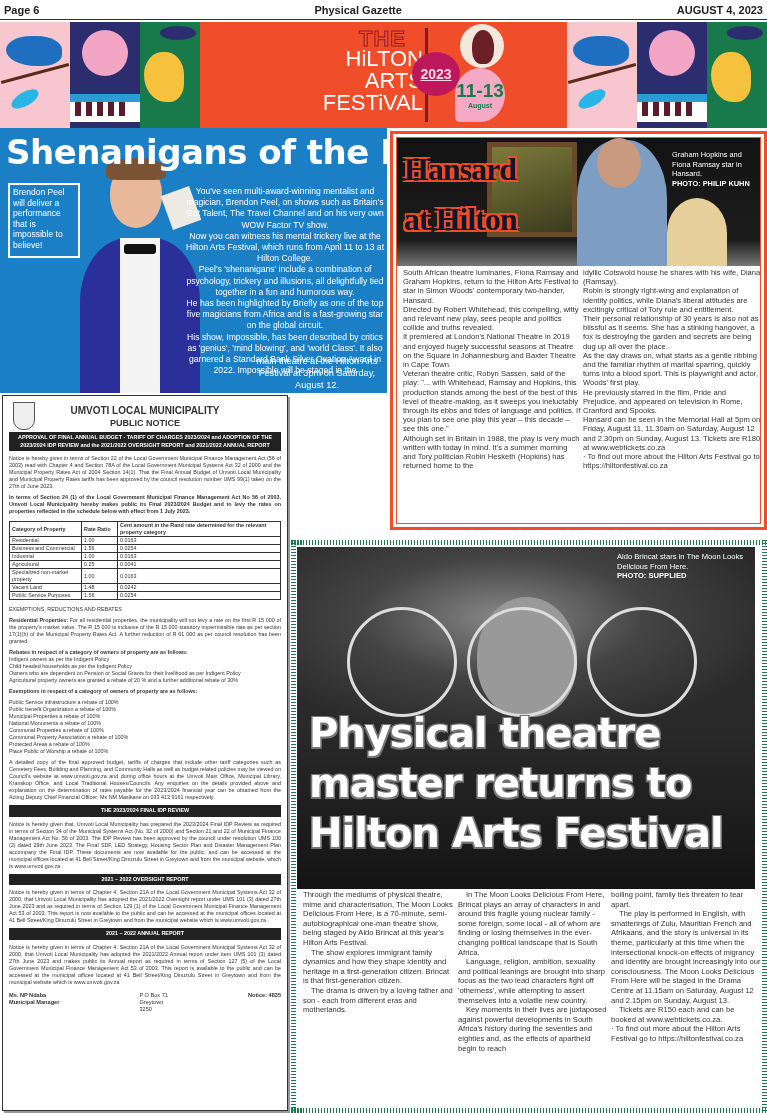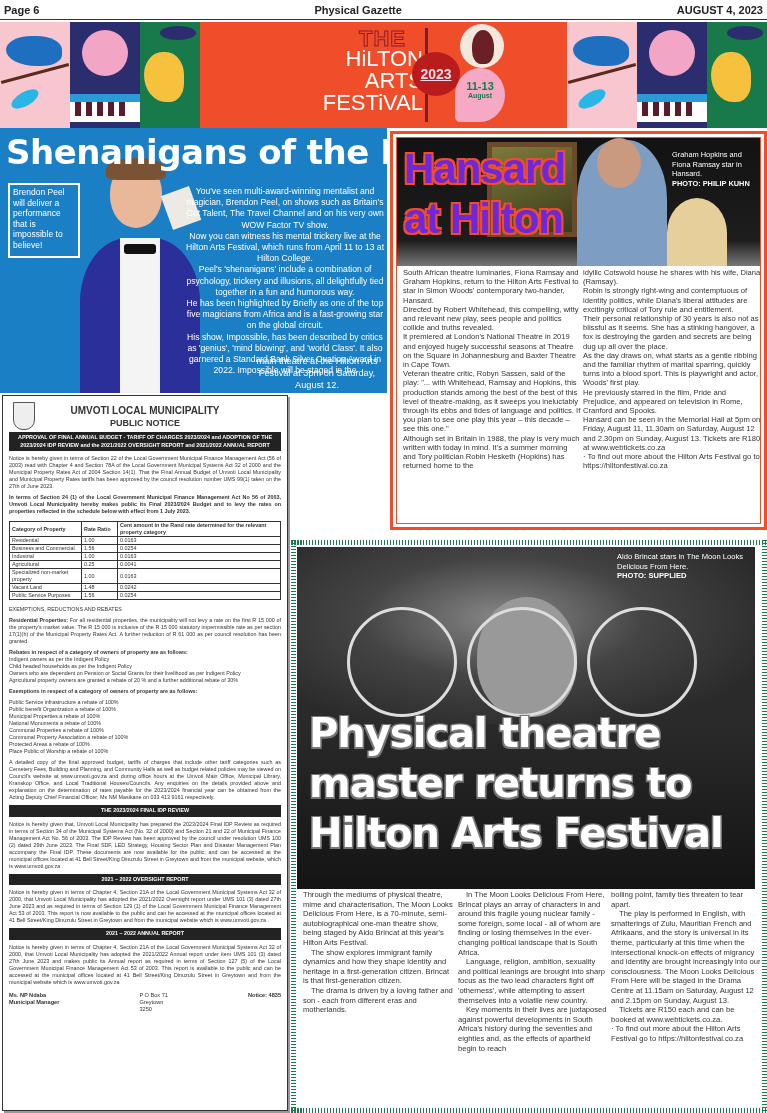--- a/index.html
+++ b/index.html
@@ -14,25 +14,25 @@
 .deco .c2{width:70px;height:100%;background:#2b2d6e;position:relative}
 .deco .c3{width:60px;height:100%;background:#187a4b;position:relative}
 .bird{position:absolute;border-radius:50% 50% 40% 60%}
 .flower{position:absolute;left:12px;top:8px;width:46px;height:46px;border-radius:50%;background:#f3a5c5}
 .keys{position:absolute;left:0;bottom:6px;width:70px;height:28px;background:#fff;border-top:8px solid #2a9bd8}
 .keys i{display:inline-block;width:6px;height:14px;background:#5a1c2a;margin-left:5px}
 .logo-mid{position:absolute;left:295px;top:0;width:180px;height:106px}
 .t-the{position:absolute;left:64px;top:4px;font-size:22px;font-weight:bold;color:#f04e2a;-webkit-text-stroke:1px #8a1c2e;letter-spacing:1px}
 .t-main{position:absolute;right:52px;text-align:right;color:#fff;font-weight:normal;font-size:22px;line-height:22px;top:26px}
 .vbar{position:absolute;left:130px;top:6px;width:3px;height:94px;background:#7a1e2b}
-.badge23{position:absolute;left:412px;top:30px;width:48px;height:44px;border-radius:50%;background:#b91c1c;color:#f3d7e6;font-weight:bold;font-size:14px;display:flex;align-items:center;justify-content:center;text-decoration:underline}
+.badge23{position:absolute;left:412px;top:30px;width:48px;height:44px;border-radius:50%;background:#be185d;color:#f3d7e6;font-weight:bold;font-size:14px;display:flex;align-items:center;justify-content:center;text-decoration:underline}
 .head-circ{position:absolute;left:460px;top:2px;width:44px;height:44px;border-radius:50%;background:#f2e8de}
 .head-circ:after{content:"";position:absolute;left:12px;top:6px;width:22px;height:34px;border-radius:50% 50% 40% 40%;background:#6b1f26}
 .bubble{position:absolute;left:455px;top:46px;width:50px;height:54px;border-radius:50% 50% 50% 10%;background:#f5a9c5;color:#187a4b;font-weight:bold;text-align:center;padding-top:12px}
-.bubble b{display:block;font-size:11px}
+.bubble b{display:block;font-size:19px}
 .bubble small{display:block;font-size:7px}
 
 #blue{left:0;top:128px;width:387px;height:265px;background:#1b7fc6;overflow:hidden}
 #blue h1{position:absolute;left:6px;top:4px;font-size:34px;font-weight:900;color:#fff;letter-spacing:-0.5px;font-family:"DejaVu Sans",sans-serif;white-space:nowrap;z-index:2}
 .person{position:absolute;left:80px;top:30px;width:120px;height:240px}
 .face{position:absolute;left:30px;top:6px;width:52px;height:64px;border-radius:45% 45% 50% 50%;background:#e9b79a}
 .hair{position:absolute;left:26px;top:0;width:60px;height:22px;border-radius:50% 50% 20% 20%;background:#7a5234}
 .jacket{position:absolute;left:0;top:80px;width:120px;height:160px;background:#2a2f9a;border-radius:40% 40% 0 0}
 .shirt{position:absolute;left:40px;top:80px;width:40px;height:160px;background:#f4f4f4}
 .bow{position:absolute;left:44px;top:86px;width:32px;height:10px;background:#111;border-radius:3px}
@@ -54,21 +54,21 @@
 .sig{display:flex;justify-content:space-between;margin-top:6px;font-size:5.6px}
 .sig b{font-weight:bold}
 
 #hansard{left:390px;top:131px;width:377px;height:399px;border:3px solid #f04e2a;padding:3px}
 .h-inner{position:relative;width:100%;height:100%;border:1.5px solid #f04e2a}
 .h-photo{position:absolute;left:0;top:0;width:100%;height:128px;background:linear-gradient(180deg,#121212 0%,#1d1d1d 80%,#777 100%);overflow:hidden}
 .frame{position:absolute;left:90px;top:4px;width:90px;height:95px;border:5px solid #6b4a2a;background:linear-gradient(160deg,#7d7a3a,#3a3b1d)}
 .man{position:absolute;left:180px;top:2px;width:90px;height:130px;background:#7d9ec2;border-radius:45% 45% 0 0}
 .manhead{position:absolute;left:200px;top:0;width:44px;height:50px;border-radius:50%;background:#c99a7f}
 .woman{position:absolute;left:270px;top:60px;width:60px;height:70px;border-radius:50% 50% 0 0;background:#e6cf9b}
-.hh1{position:absolute;left:7px;top:6px;font-size:42px;font-weight:900;color:#6d28d9;font-family:Liberation Sans, sans-serif;line-height:50px;letter-spacing:-1px;text-shadow:-2px -2px 0 #f04e2a,2px -2px 0 #f04e2a,-2px 2px 0 #f04e2a,2px 2px 0 #f04e2a}
+.hh1{position:absolute;left:7px;top:6px;font-size:32px;font-weight:900;color:#0f172a;font-family:Liberation Serif, serif;line-height:50px;letter-spacing:-1px;text-shadow:-2px -2px 0 #f04e2a,2px -2px 0 #f04e2a,-2px 2px 0 #f04e2a,2px 2px 0 #f04e2a}
 .h-cap{position:absolute;left:275px;top:12px;color:#fff;font-size:7.4px;line-height:9.5px;width:90px}
 .h-cap b{font-weight:bold}
 .hcol{position:absolute;top:130px;width:178px;font-size:7.6px;line-height:9.2px;color:#333;font-family:"Liberation Sans Narrow","Liberation Sans",sans-serif}
 .hcol p{text-indent:0}
 .ind{text-indent:8px}
 
 #phys{left:291px;top:540px;width:476px;height:573px}
 .dash-h{position:absolute;left:0;height:5px;width:100%;background:repeating-linear-gradient(90deg,#187a4b 0 1.5px,transparent 1.5px 3px)}
 .dash-v{position:absolute;top:0;width:5px;height:100%;background:repeating-linear-gradient(180deg,#187a4b 0 1.5px,transparent 1.5px 3px)}
 .p-photo{position:absolute;left:6px;top:7px;width:458px;height:177px;background:radial-gradient(ellipse at 45% 40%,#888 0%,#444 40%,#2a2a2a 80%);overflow:hidden}
@@ -264,21 +264,21 @@
     </div>
     <div class="hcol" style="left:6px">
       <p>South African theatre luminaries, Fiona Ramsay and Graham Hopkins, return to the Hilton Arts Festival to star in Simon Woods' contemporary two-hander, Hansard.</p>
       <p class="ind">Directed by Robert Whitehead, this compelling, witty and relevant new play, sees people and politics collide and truths revealed.</p>
       <p class="ind">It premiered at London's National Theatre in 2019 and enjoyed hugely successful seasons at Theatre on the Square in Johannesburg and Baxter Theatre in Cape Town.</p>
       <p class="ind">Veteran theatre critic, Robyn Sassen, said of the play: "... with Whitehead, Ramsay and Hopkins, this production stands among the best of the best of this level of theatre-making, as it sweeps you ineluctably through its ebbs and tides of language and politics. If you plan to see one play this year – this decade – see this one."</p>
       <p class="ind">Although set in Britain in 1988, the play is very much written with today in mind. It's a summer morning and Tory politician Robin Hesketh (Hopkins) has returned home to the</p>
     </div>
     <div class="hcol" style="left:186px">
       <p>idyllic Cotswold house he shares with his wife, Diana (Ramsay).</p>
-      <p class="ind">Robin is strongly right-wing and contemptuous of identity politics, while Diana's liberal attitudes are excitingly critical of Tory rule and entitlement.</p>
+      <p class="ind">Robin is strongly right-wing and explanation of identity politics, while Diana's liberal attitudes are excitingly critical of Tory rule and entitlement.</p>
       <p>Their personal relationship of 30 years is also not as blissful as it seems. She has a stinking hangover, a fox is destroying the garden and secrets are being dug up all over the place.</p>
       <p>As the day draws on, what starts as a gentle ribbing and the familiar rhythm of marital sparring, quickly turns into a blood sport. This is playwright and actor, Woods' first play.</p>
       <p>He previously starred in the film, Pride and Prejudice, and appeared on television in Rome, Cranford and Spooks.</p>
       <p>Hansard can be seen in the Memorial Hall at 5pm on Friday, August 11, 11.30am on Saturday, August 12 and 2.30pm on Sunday, August 13. Tickets are R180 at www.webtickets.co.za</p>
       <p class="ind">· To find out more about the Hilton Arts Festival go to https://hiltonfestival.co.za</p>
     </div>
   </div>
 </div>
 
 <div id="phys" class="abs">

